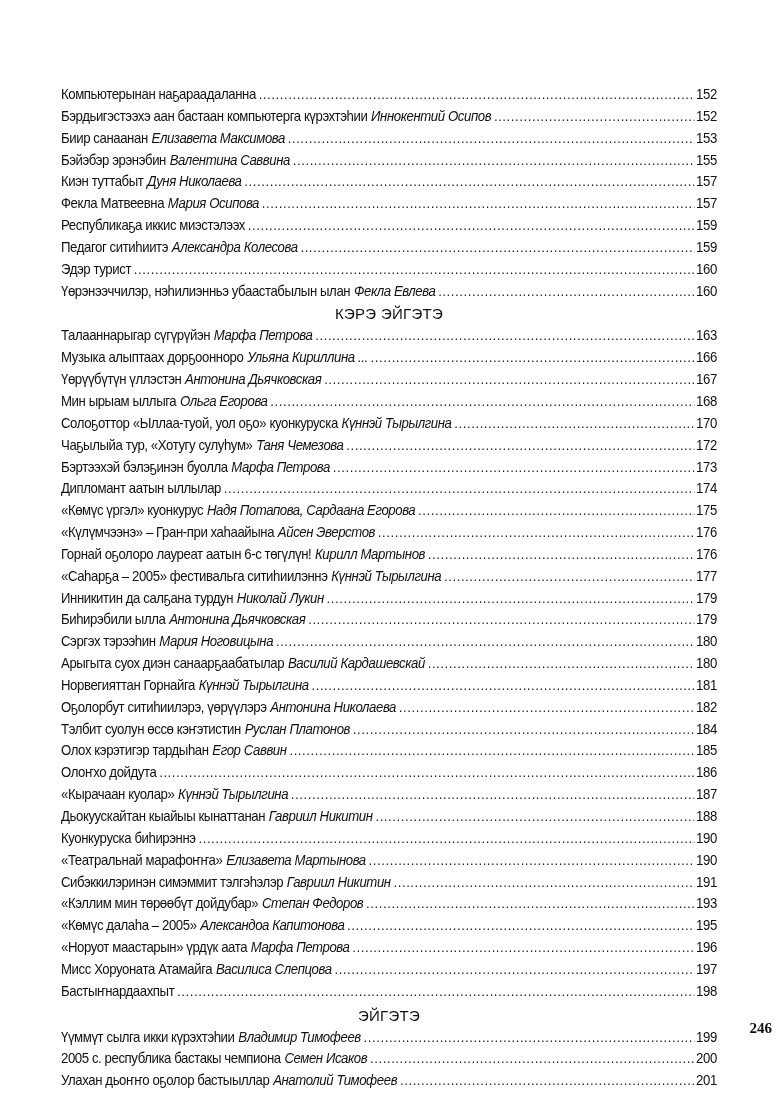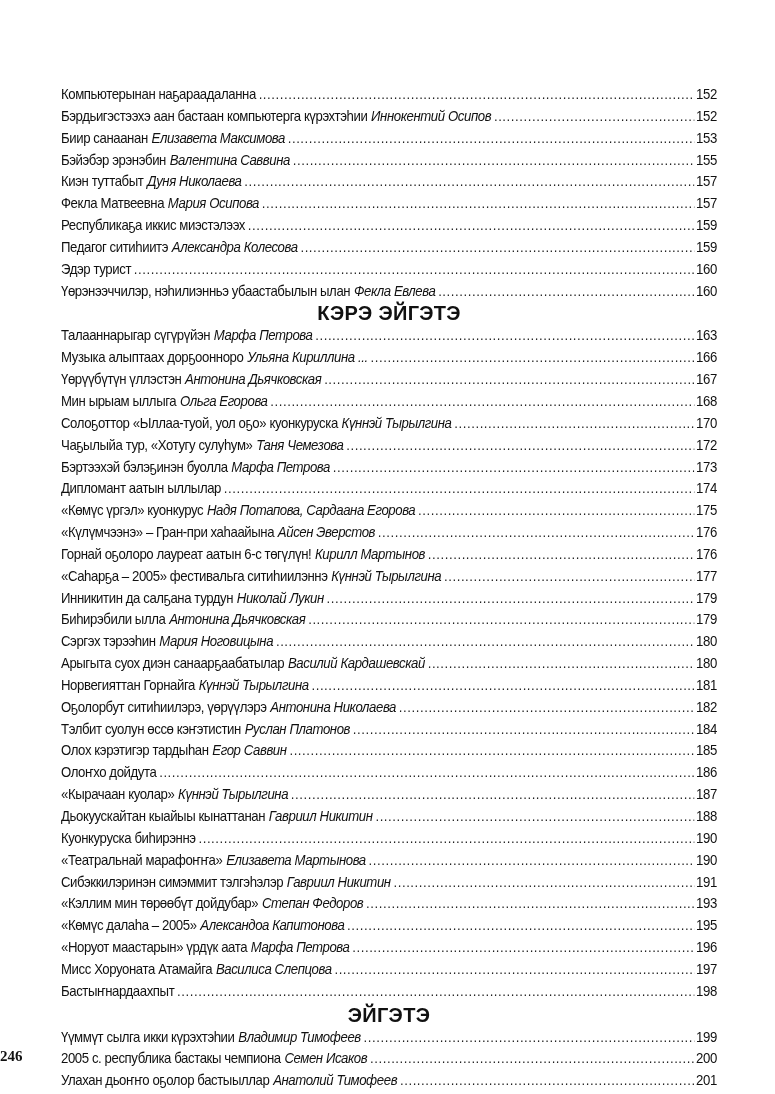--- a/index.html
+++ b/index.html
@@ -18,26 +18,26 @@
   .row .dots {
     flex: 1 1 auto; overflow: hidden; margin: 0 2px 0 3px;
     color: #222; letter-spacing: 0.6px;
   }
   .row .dots::before {
     content: "........................................................................................................................................................................................................................................";
   }
   .row .pg { flex: 0 0 auto; text-align: right; }
   .section {
     height: 23px; line-height: 23px; text-align: center;
-    font-family: "Liberation Sans", sans-serif; font-weight: bold;
-    font-size: 20px; color: #111; letter-spacing: 0.3px;
+    font-family: "Liberation Sans", sans-serif; font-weight: normal;
+    font-size: 15px; color: #111; letter-spacing: 0.3px;
   }
   .section.sport { margin-top: 1px; }
   .folio {
-    position: absolute; left: 0; width: 772px; top: 1048px; text-align: left;
+    position: absolute; left: 0; width: 772px; top: 1020px; text-align: right;
     font-family: "Liberation Serif", serif; font-weight: bold; font-size: 15px; color: #111;
   }
 </style>
 </head>
 <body>
 
 <div class="page" id="toc">
     <div class="row">
       <span class="title">Компьютерынан наҕараадаланна</span>
       <span class="dots"></span>

